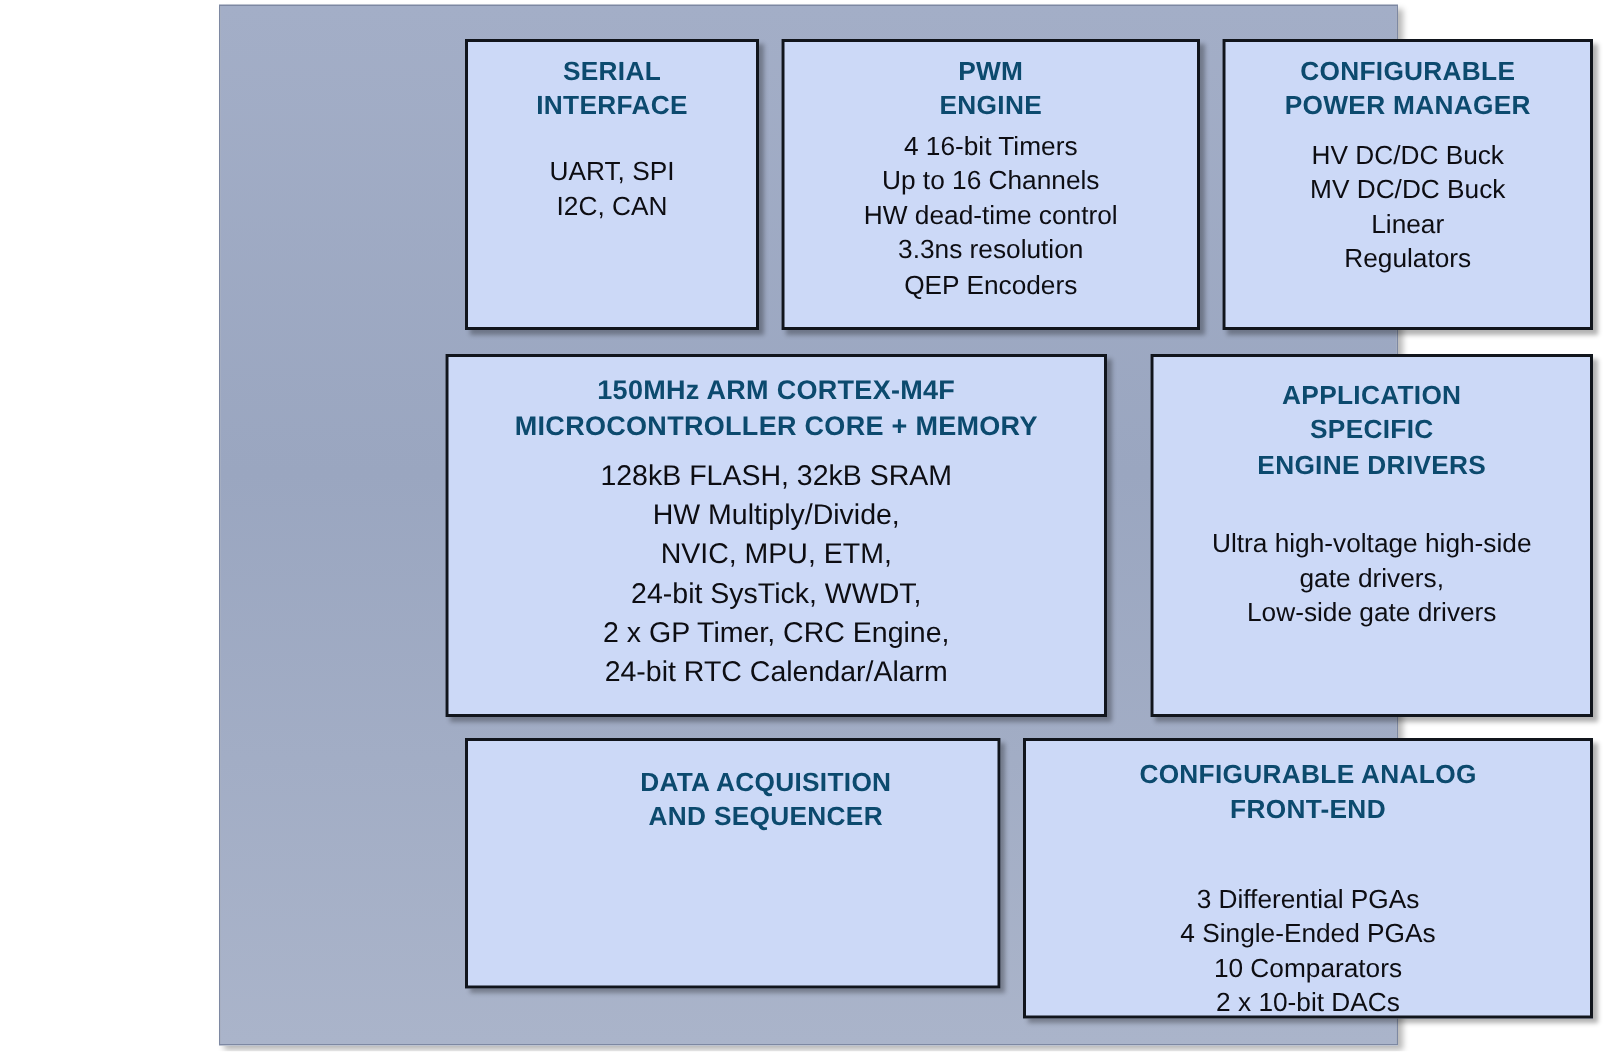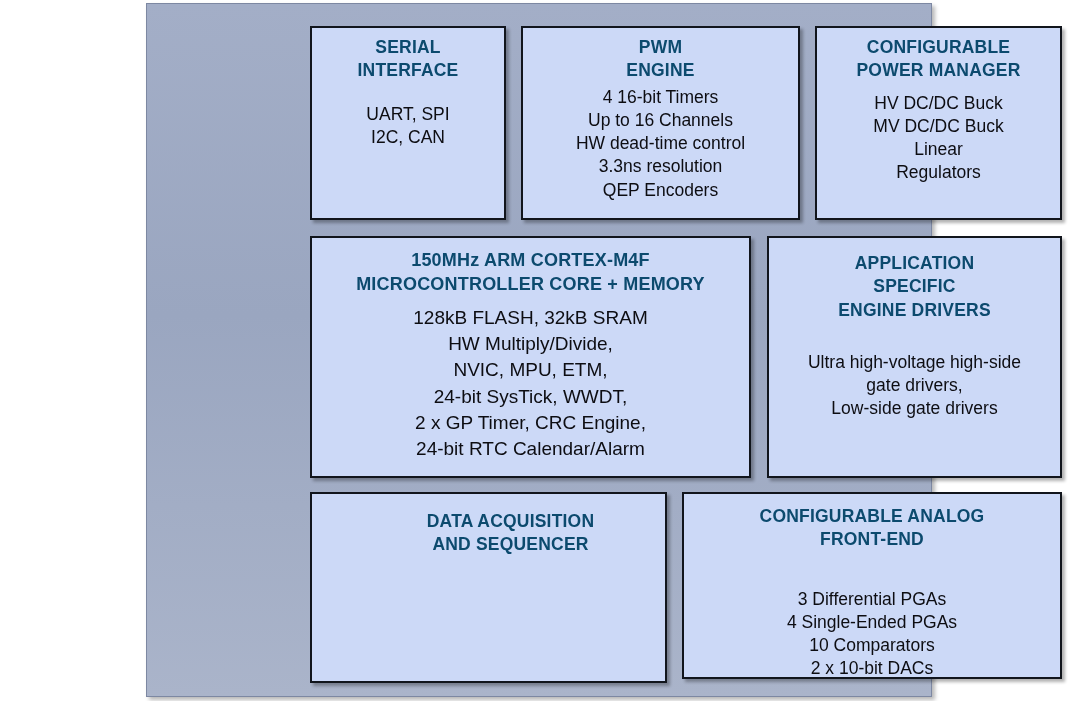--- a/index.html
+++ b/index.html
@@ -70,35 +70,35 @@
   #blk-pwm-engine .block-body { margin-top: 3px; }
 
   #blk-power-manager {
     left: 668px; top: 22px; width: 247px; height: 194px;
     padding-top: 8px;
   }
   #blk-power-manager .block-body { margin-top: 9px; }
 
   
   #blk-mcu-core {
-    left: 163px; top: 232px; width: 441px; height: 242px;
+    left: 150px; top: 232px; width: 441px; height: 242px;
     padding-top: 11px;
   }
   #blk-mcu-core .block-title { font-size: 18px; }
   #blk-mcu-core .block-body { margin-top: 8px; font-size: 19px; line-height: 1.38; }
 
   #blk-power-drivers {
     left: 620px; top: 232px; width: 295px; height: 242px;
     padding-top: 14px;
   }
   #blk-power-drivers .block-body { margin-top: 29px; }
 
   
   #blk-data-acquisition {
-    left: 163px; top: 488px; width: 357px; height: 191px;
+    left: 163px; top: 488px; width: 357px; height: 167px;
     padding-top: 16px;
     padding-left: 44px;
   }
   #blk-data-acquisition .block-body { margin-top: 8px; }
 
   #blk-analog-frontend {
     left: 535px; top: 488px; width: 380px; height: 187px;
     padding-top: 11px;
     gap: 31px;
   }

